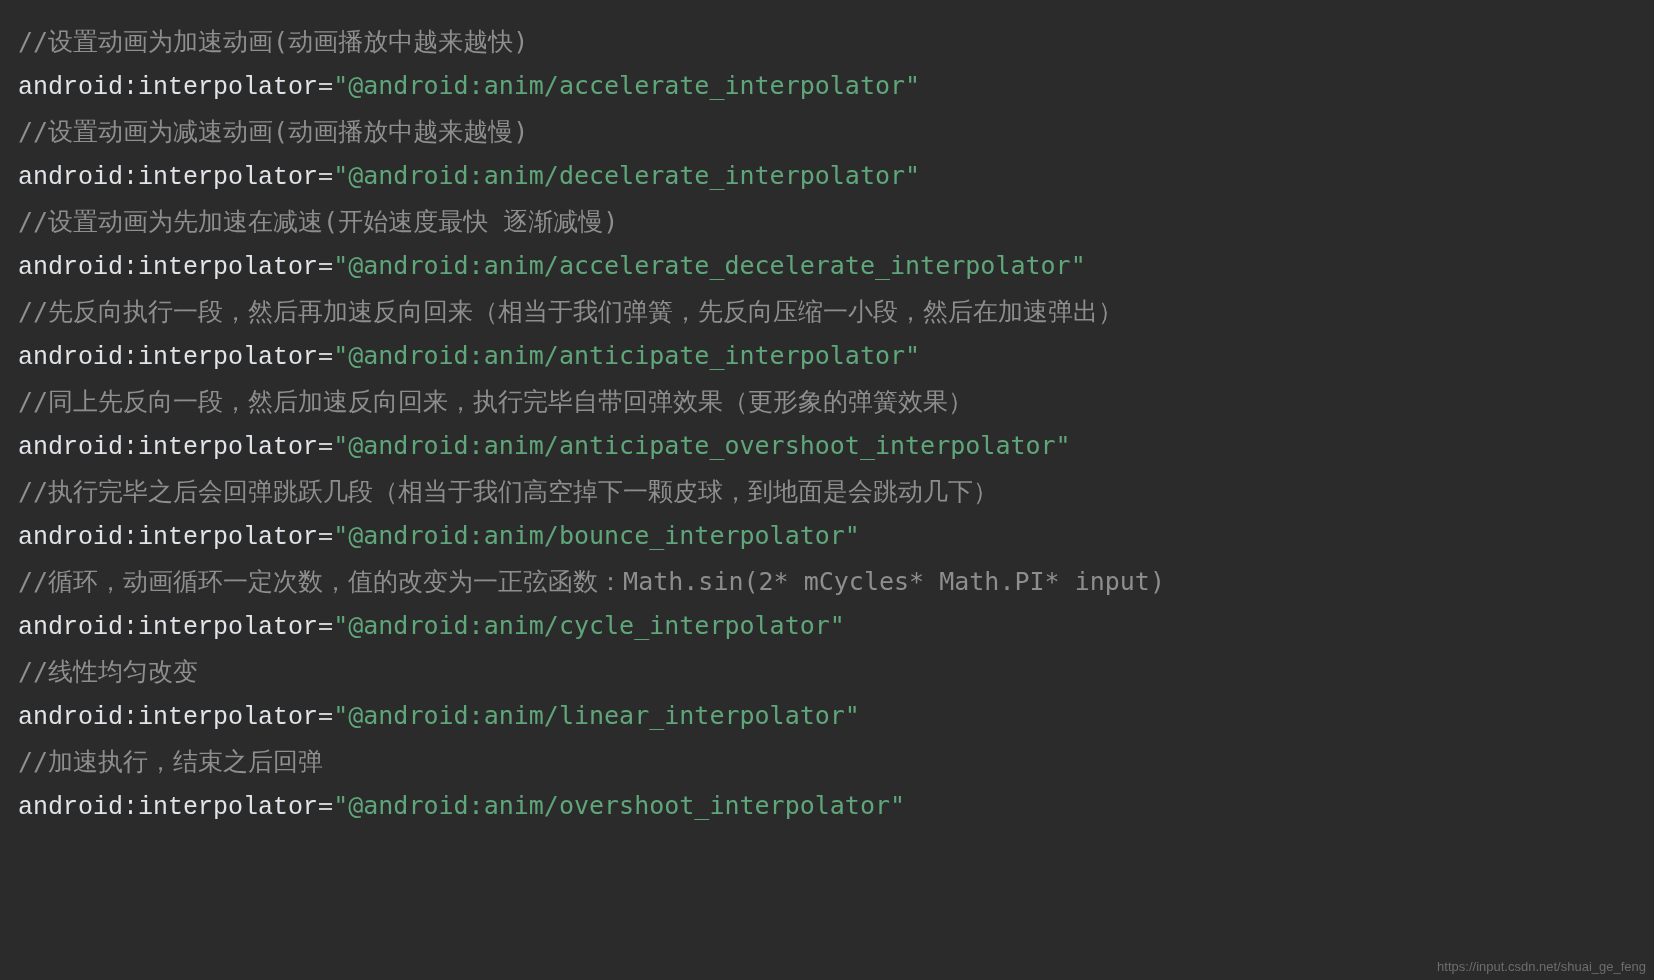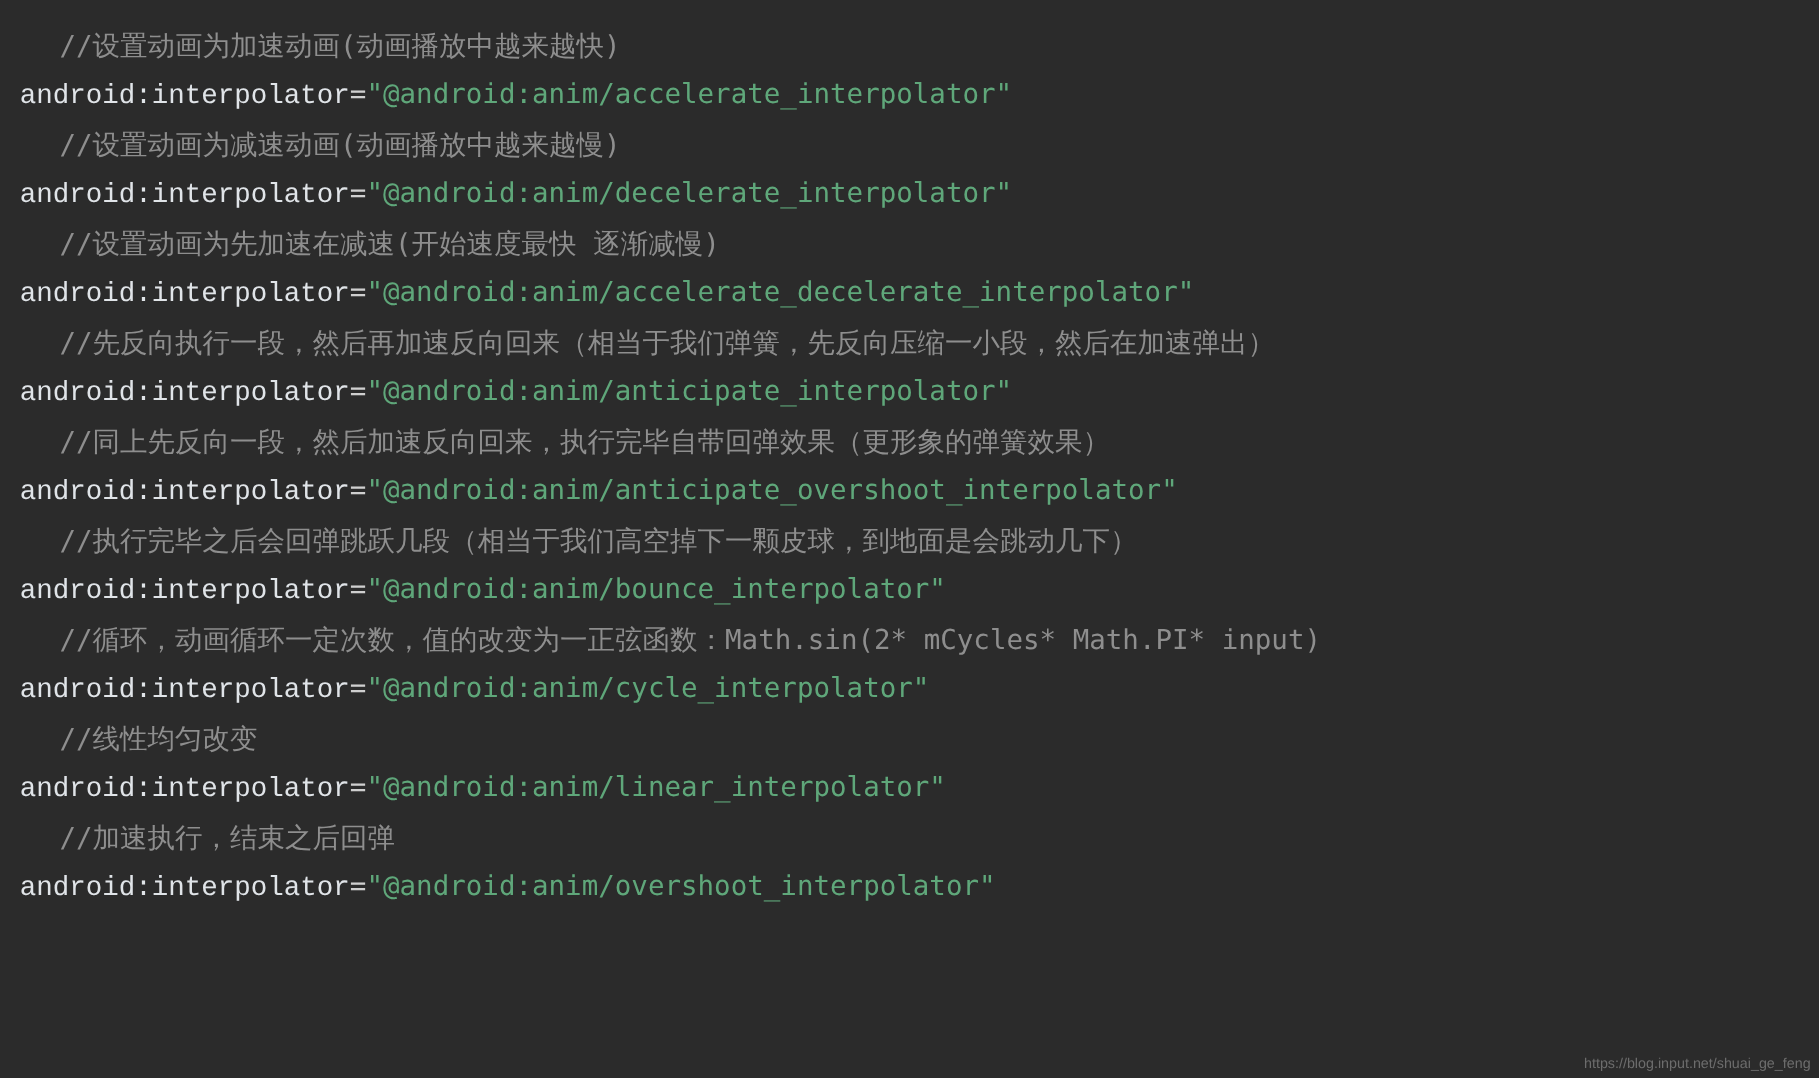--- a/index.html
+++ b/index.html
@@ -11,30 +11,30 @@
     overflow: hidden;
   }
   .code {
     font-family: "Menlo", "Monaco", "Consolas", monospace;
     font-size: 25px;
     line-height: 44px;
     padding: 20px 18px;
     white-space: pre;
     color: #cfcfcf;
   }
-  .comment { color: #8e8e8e; margin-left: 36px; }
+  .comment { color: #8e8e8e; }
   .attr { color: #e0e4e8; font-family: Liberation Mono, monospace; }
   .punct { color: #cfcfcf; }
   .string { color: #5fa77a; }
   .watermark {
     position: absolute;
     right: 8px;
     bottom: 6px;
     font-family: Arial, sans-serif;
     font-size: 13px;
     color: #6d6d6d;
   }
 </style>
 </head>
 <body>
 
 <div class="code" id="code-block"><div><span class="comment">//设置动画为加速动画(动画播放中越来越快)</span></div><div><span class="attr">android:interpolator</span><span class="punct">=</span><span class="string">"@android:anim/accelerate_interpolator"</span></div><div><span class="comment">//设置动画为减速动画(动画播放中越来越慢)</span></div><div><span class="attr">android:interpolator</span><span class="punct">=</span><span class="string">"@android:anim/decelerate_interpolator"</span></div><div><span class="comment">//设置动画为先加速在减速(开始速度最快 逐渐减慢)</span></div><div><span class="attr">android:interpolator</span><span class="punct">=</span><span class="string">"@android:anim/accelerate_decelerate_interpolator"</span></div><div><span class="comment">//先反向执行一段，然后再加速反向回来（相当于我们弹簧，先反向压缩一小段，然后在加速弹出）</span></div><div><span class="attr">android:interpolator</span><span class="punct">=</span><span class="string">"@android:anim/anticipate_interpolator"</span></div><div><span class="comment">//同上先反向一段，然后加速反向回来，执行完毕自带回弹效果（更形象的弹簧效果）</span></div><div><span class="attr">android:interpolator</span><span class="punct">=</span><span class="string">"@android:anim/anticipate_overshoot_interpolator"</span></div><div><span class="comment">//执行完毕之后会回弹跳跃几段（相当于我们高空掉下一颗皮球，到地面是会跳动几下）</span></div><div><span class="attr">android:interpolator</span><span class="punct">=</span><span class="string">"@android:anim/bounce_interpolator"</span></div><div><span class="comment">//循环，动画循环一定次数，值的改变为一正弦函数：Math.sin(2* mCycles* Math.PI* input)</span></div><div><span class="attr">android:interpolator</span><span class="punct">=</span><span class="string">"@android:anim/cycle_interpolator"</span></div><div><span class="comment">//线性均匀改变</span></div><div><span class="attr">android:interpolator</span><span class="punct">=</span><span class="string">"@android:anim/linear_interpolator"</span></div><div><span class="comment">//加速执行，结束之后回弹</span></div><div><span class="attr">android:interpolator</span><span class="punct">=</span><span class="string">"@android:anim/overshoot_interpolator"</span></div></div>
-<div class="watermark">https://blog.input.net/shuai_ge_feng</div>
+<div class="watermark">https://input.csdn.net/shuai_ge_feng</div>
 
 </body></html>

